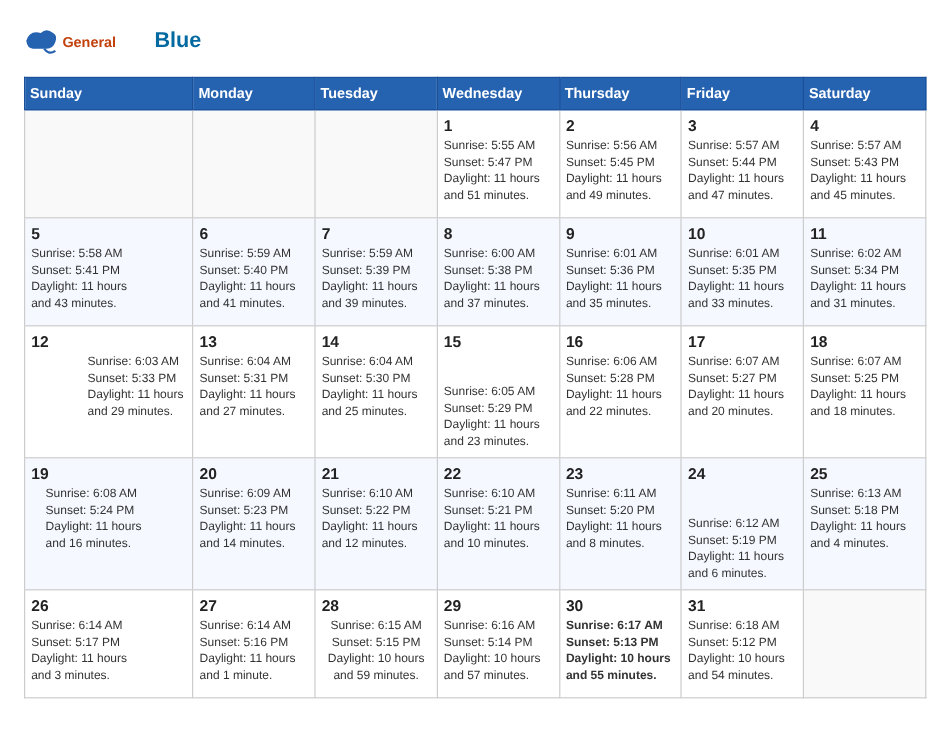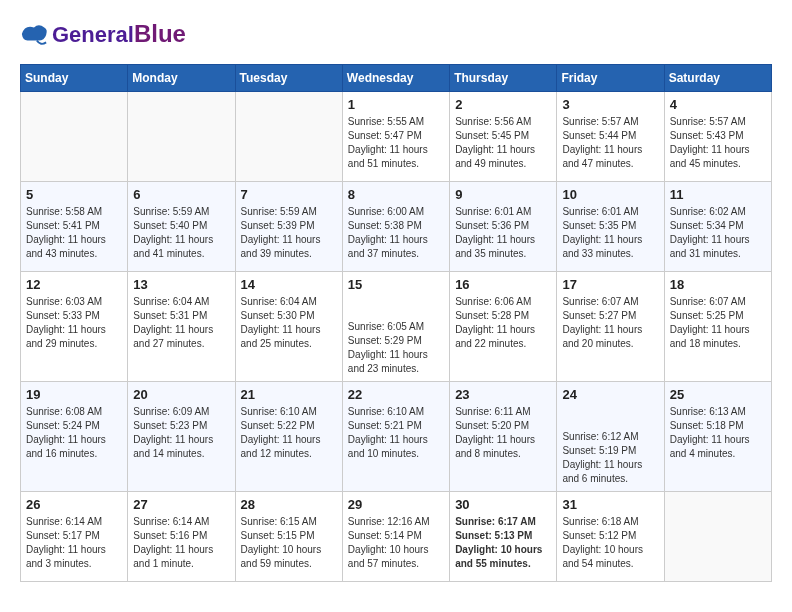--- a/index.html
+++ b/index.html
@@ -15,30 +15,31 @@
       justify-content: space-between;
       align-items: flex-start;
       margin-bottom: 16px;
     }
     .logo {
       display: flex;
       align-items: center;
       gap: 4px;
     }
     .logo-text-general {
-      font-size: 22px;
-      font-weight: bold;
-      color: #4c1d95;
+      font-size: 12px;
+      font-weight: bold;
+      color: #c2410c;
       line-height: 1;
     }
     .logo-text-blue {
-      font-size: 24px;
-      font-weight: bold;
-      color: #701a75;
+      font-size: 18px;
+      font-weight: bold;
+      color: #0369a1;
       line-height: 1;
+      padding-left: 32px;
     }
     .logo-icon {
       width: 28px;
       height: 28px;
     }
     .title-section {
       text-align: right;
     }
     .month-title {
       font-size: 32px;
@@ -197,21 +198,21 @@
           <div class="day-number">11</div>
           <div class="day-info" style="white-space: pre-line;">Sunrise: 6:02 AM
 Sunset: 5:34 PM
 Daylight: 11 hours
 and 31 minutes.</div>
         </td>
       </tr>
       <tr>
         <td>
           <div class="day-number">12</div>
-          <div class="day-info" style="white-space: pre-line;">Sunrise: 6:03 AM
+          <div class="day-info" style="white-space: pre-line; margin-left: 47px;">Sunrise: 6:03 AM
 Sunset: 5:33 PM
 Daylight: 11 hours
 and 29 minutes.</div>
         </td>
         <td>
           <div class="day-number">13</div>
           <div class="day-info" style="white-space: pre-line;">Sunrise: 6:04 AM
 Sunset: 5:31 PM
 Daylight: 11 hours
 and 27 minutes.</div>
@@ -248,21 +249,21 @@
           <div class="day-number">18</div>
           <div class="day-info" style="white-space: pre-line;">Sunrise: 6:07 AM
 Sunset: 5:25 PM
 Daylight: 11 hours
 and 18 minutes.</div>
         </td>
       </tr>
       <tr>
         <td>
           <div class="day-number">19</div>
-          <div class="day-info" style="white-space: pre-line;">Sunrise: 6:08 AM
+          <div class="day-info" style="white-space: pre-line; margin-left: 12px;">Sunrise: 6:08 AM
 Sunset: 5:24 PM
 Daylight: 11 hours
 and 16 minutes.</div>
         </td>
         <td>
           <div class="day-number">20</div>
           <div class="day-info" style="white-space: pre-line;">Sunrise: 6:09 AM
 Sunset: 5:23 PM
 Daylight: 11 hours
 and 14 minutes.</div>
@@ -313,28 +314,28 @@
         </td>
         <td>
           <div class="day-number">27</div>
           <div class="day-info" style="white-space: pre-line;">Sunrise: 6:14 AM
 Sunset: 5:16 PM
 Daylight: 11 hours
 and 1 minute.</div>
         </td>
         <td>
           <div class="day-number">28</div>
-          <div class="day-info" style="white-space: pre-line;">Sunrise: 6:15 AM
+          <div class="day-info" style="white-space: pre-line; text-align: center;">Sunrise: 6:15 AM
 Sunset: 5:15 PM
 Daylight: 10 hours
 and 59 minutes.</div>
         </td>
         <td>
           <div class="day-number">29</div>
-          <div class="day-info" style="white-space: pre-line;">Sunrise: 12:16 AM
+          <div class="day-info" style="white-space: pre-line;">Sunrise: 6:16 AM
 Sunset: 5:14 PM
 Daylight: 10 hours
 and 57 minutes.</div>
         </td>
         <td>
           <div class="day-number">30</div>
           <div class="day-info" style="white-space: pre-line; font-weight: bold;">Sunrise: 6:17 AM
 Sunset: 5:13 PM
 Daylight: 10 hours
 and 55 minutes.</div>

